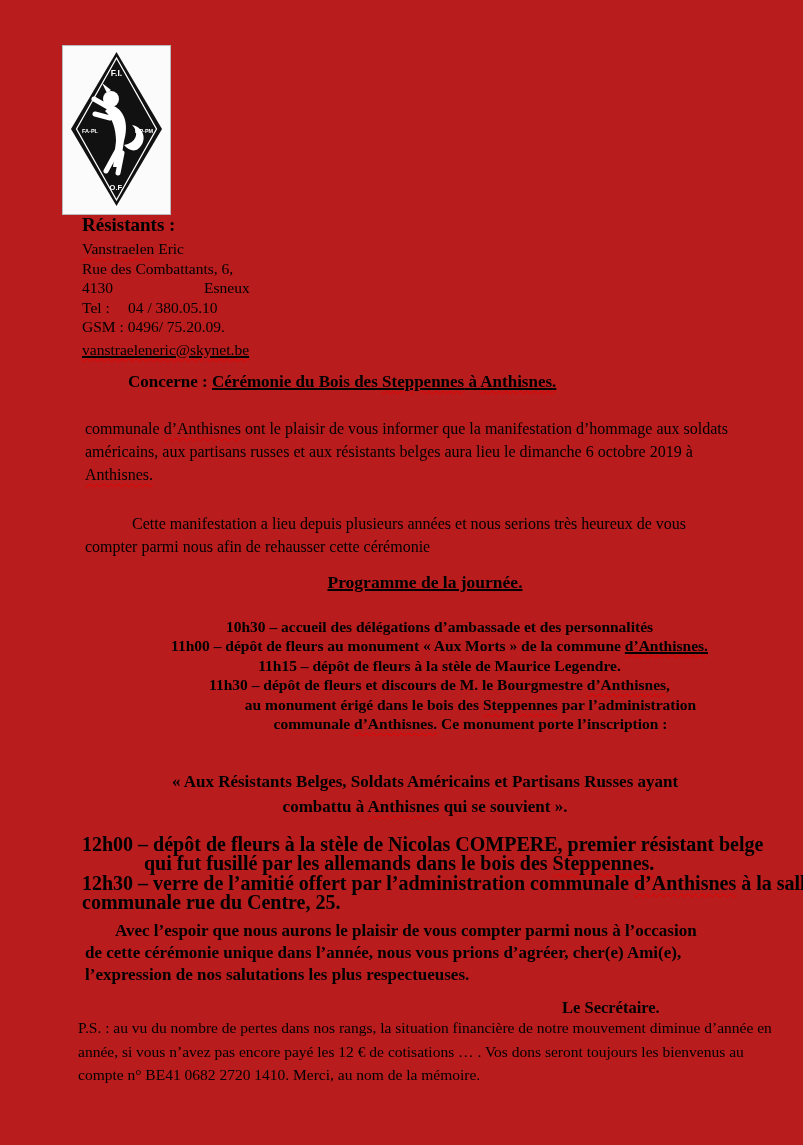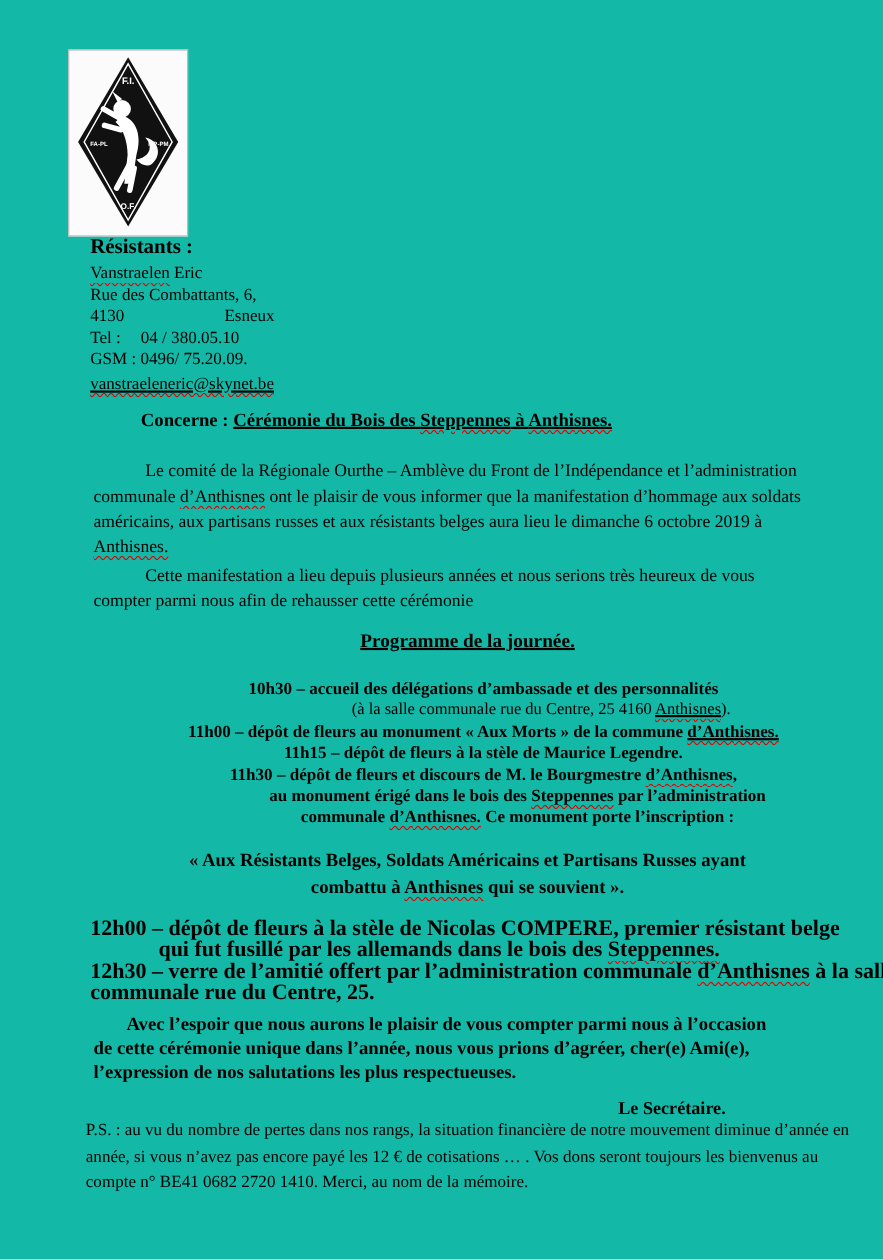--- a/index.html
+++ b/index.html
@@ -1,19 +1,19 @@
 <!DOCTYPE html>
 <html><head>
 <meta charset="utf-8">
 <style>
   html,body{margin:0;padding:0;background:#ffffff;}
   .page{
     position:relative;
     width:803px;height:1145px;
-    background:#14b8a6;
+    background:#b91c1c;
     color:#000;
     font-family:"Liberation Serif", serif;
     overflow:hidden;
   }
   .abs{position:absolute;}
   .b{font-weight:bold;}
   .ln{white-space:nowrap;}
   .ctr{text-align:center;}
   
   .wavy{
@@ -90,36 +90,34 @@
     <div class="ln">GSM : 0496/ 75.20.09.</div>
     <div class="ln email-line"><span class="sol"><span class="wavy email">vanstraeleneric@skynet.be</span></span></div>
   </div>
 
 
   <div class="abs subject b ln">
     <span>Concerne : </span><span class="sol"><span>Cérémonie du Bois des </span><span class="wavy">Steppennes</span><span> à </span><span class="wavy">Anthisnes.</span></span>
   </div>
 
   <div class="abs para">
-    <div class="ln indent">Le comité de la Régionale Ourthe – Amblève du Front de l’Indépendance et l’administration</div>
     <div class="ln"><span>communale </span><span class="wavy">d’Anthisnes</span><span> ont le plaisir de vous informer que la manifestation d’hommage aux soldats</span></div>
     <div class="ln">américains, aux partisans russes et aux résistants belges aura lieu le dimanche 6 octobre 2019 à</div>
     <div class="ln"><span class="wavy">Anthisnes.</span></div>
   </div>
 
   <div class="abs para para2">
     <div class="ln indent">Cette manifestation a lieu depuis plusieurs années et nous serions très heureux de vous</div>
     <div class="ln">compter parmi nous afin de rehausser cette cérémonie</div>
   </div>
 
   <div class="abs prog-title ctr b ln"><span class="sol">Programme de la journée.</span></div>
 
   <div class="abs program b">
     <div class="ln">10h30 – accueil des délégations d’ambassade et des personnalités</div>
-    <div class="ln venue"><span>(à la salle communale rue du Centre, 25 4160 </span><span class="sol"><span class="wavy">Anthisnes</span></span><span>).</span></div>
     <div class="ln"><span>11h00 – dépôt de fleurs au monument « Aux Morts » de la commune </span><span class="sol"><span class="wavy">d’Anthisnes.</span></span></div>
     <div class="ln">11h15 – dépôt de fleurs à la stèle de Maurice Legendre.</div>
     <div class="ln"><span>11h30 – dépôt de fleurs et discours de M. le Bourgmestre </span><span class="wavy">d’Anthisnes</span><span>,</span></div>
     <div class="ln cont"><span>au monument érigé dans le bois des </span><span class="wavy">Steppennes</span><span> par l’administration</span></div>
     <div class="ln cont"><span>communale </span><span class="wavy">d’Anthisnes.</span><span> Ce monument porte l’inscription :</span></div>
   </div>
 
   <div class="abs inscription ctr b">
     <div class="ln">« Aux Résistants Belges, Soldats Américains et Partisans Russes ayant</div>
     <div class="ln"><span>combattu à </span><span class="wavy">Anthisnes</span><span> qui se souvient ».</span></div>

